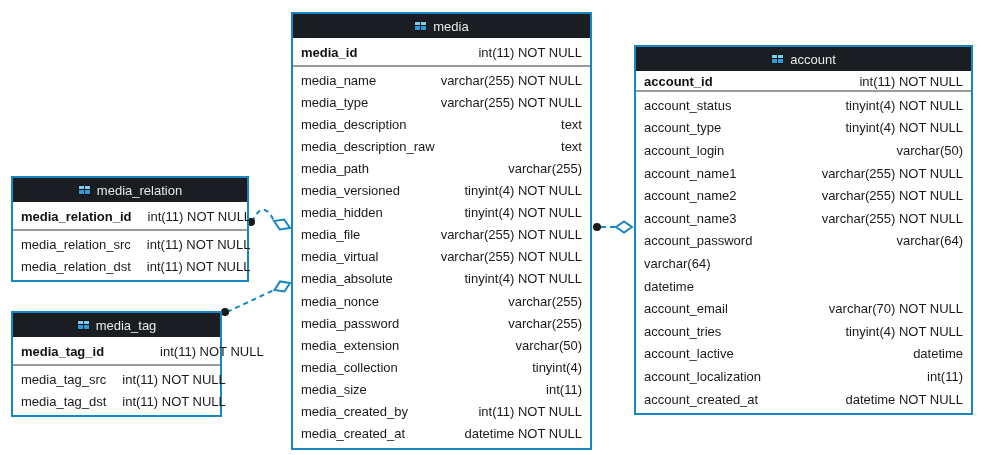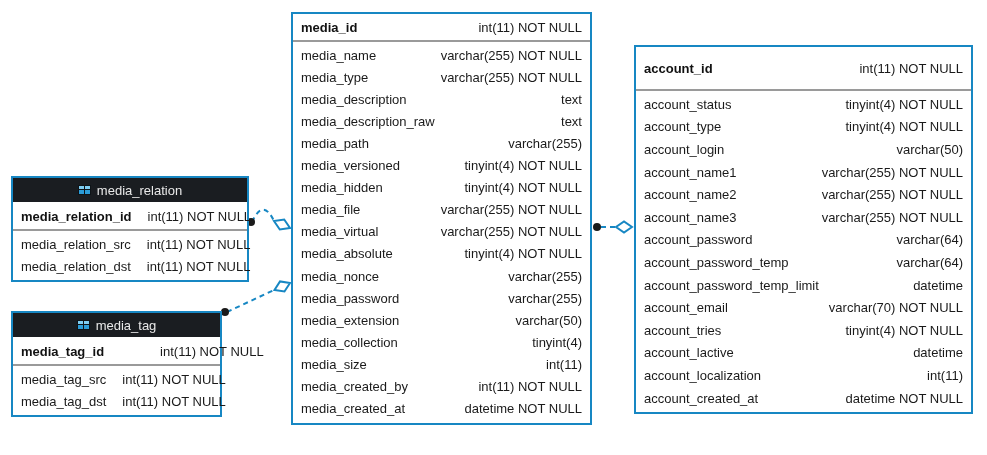--- a/index.html
+++ b/index.html
@@ -99,20 +99,32 @@
             <span class="cname">media_tag_src</span>
             <span class="ctype">int(11) NOT NULL</span>
           </div>
           <div class="row" style="height: 22px;">
             <span class="cname">media_tag_dst</span>
             <span class="ctype">int(11) NOT NULL</span>
           </div>
         </div>
       </div>
       <div class="db-table" style="left: 291px; top: 12px; width: 301px;">
+        <div class="thead">
+          <span class="ticon">
+            <svg width="13" height="10" viewBox="0 0 13 10">
+              <rect width="13" height="10" fill="#0e1418"></rect>
+              <rect x="1" y="1" width="5" height="3" fill="#7ecdf2"></rect>
+              <rect x="7" y="1" width="5" height="3" fill="#7ecdf2"></rect>
+              <rect x="1" y="5" width="5" height="4" fill="#2b9cd8"></rect>
+              <rect x="7" y="5" width="5" height="4" fill="#2b9cd8"></rect>
+            </svg>
+          </span>
+          <span>media</span>
+        </div>
         <div class="pk-section">
           <div class="row" style="height: 26.1px;">
             <span class="cname">media_id</span>
             <span class="ctype">int(11) NOT NULL</span>
           </div>
         </div>
         <div class="rows">
           <div class="row" style="height: 22.1px;">
             <span class="cname">media_name</span>
             <span class="ctype">varchar(255) NOT NULL</span>
@@ -177,22 +189,34 @@
             <span class="cname">media_created_by</span>
             <span class="ctype">int(11) NOT NULL</span>
           </div>
           <div class="row" style="height: 22.1px;">
             <span class="cname">media_created_at</span>
             <span class="ctype">datetime NOT NULL</span>
           </div>
         </div>
       </div>
       <div class="db-table" style="left: 634px; top: 45px; width: 339px;">
-        <div class="pk-section">
-          <div class="row" style="height: 42px; text-align: right;">
+        <div class="thead">
+          <span class="ticon">
+            <svg width="13" height="10" viewBox="0 0 13 10">
+              <rect width="13" height="10" fill="#0e1418"></rect>
+              <rect x="1" y="1" width="5" height="3" fill="#7ecdf2"></rect>
+              <rect x="7" y="1" width="5" height="3" fill="#7ecdf2"></rect>
+              <rect x="1" y="5" width="5" height="4" fill="#2b9cd8"></rect>
+              <rect x="7" y="5" width="5" height="4" fill="#2b9cd8"></rect>
+            </svg>
+          </span>
+          <span>account</span>
+        </div>
+        <div class="pk-section">
+          <div class="row" style="height: 18px; text-align: right;">
             <span class="cname">account_id</span>
             <span class="ctype">int(11) NOT NULL</span>
           </div>
         </div>
         <div class="rows">
           <div class="row" style="height: 22.6px;">
             <span class="cname">account_status</span>
             <span class="ctype">tinyint(4) NOT NULL</span>
           </div>
           <div class="row" style="height: 22.6px;">
@@ -213,25 +237,23 @@
           </div>
           <div class="row" style="height: 22.6px;">
             <span class="cname">account_name3</span>
             <span class="ctype">varchar(255) NOT NULL</span>
           </div>
           <div class="row" style="height: 22.6px;">
             <span class="cname">account_password</span>
             <span class="ctype">varchar(64)</span>
           </div>
           <div class="row" style="height: 22.6px;">
-            <span class="cname">account_password_temp</span>
             <span class="ctype">varchar(64)</span>
           </div>
           <div class="row" style="height: 22.6px;">
-            <span class="cname">account_password_temp_limit</span>
             <span class="ctype">datetime</span>
           </div>
           <div class="row" style="height: 22.6px;">
             <span class="cname">account_email</span>
             <span class="ctype">varchar(70) NOT NULL</span>
           </div>
           <div class="row" style="height: 22.6px;">
             <span class="cname">account_tries</span>
             <span class="ctype">tinyint(4) NOT NULL</span>
           </div>

